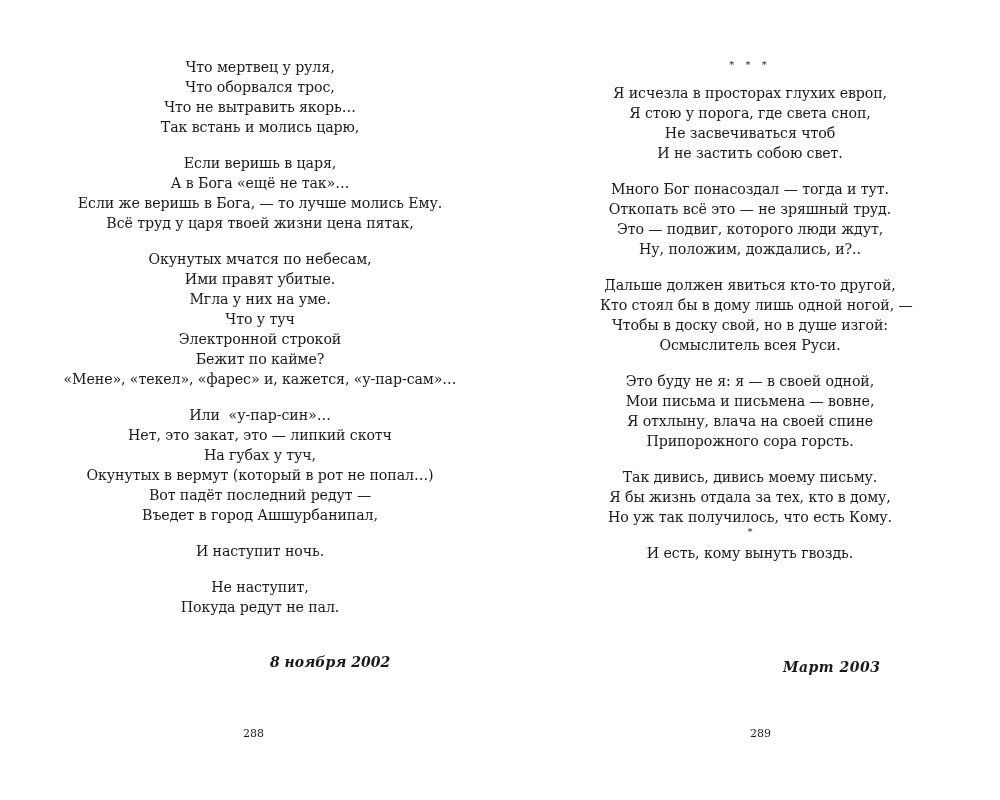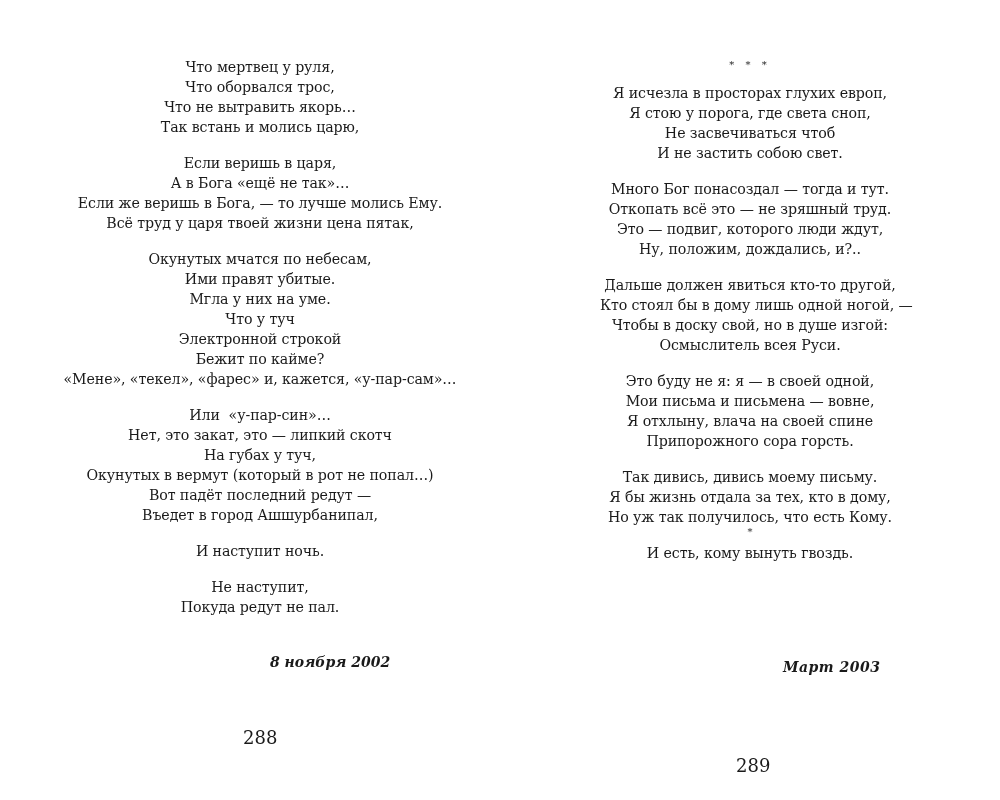--- a/index.html
+++ b/index.html
@@ -11,23 +11,23 @@
   .poem { position:absolute; text-align:center; font-size:14.2px; line-height:20px; letter-spacing:-0.1px; }
   .page.left .poem { left:60px; width:400px; top:57px; }
   .page.right .poem { left:100px; width:300px; top:55px; }
   .stanza { margin:0 0 16px 0; }
   .line { display:block; white-space:nowrap; }
   .stars { font-size:10px; letter-spacing:4px; line-height:20px; margin-bottom:8px; }
   .star-single { font-size:10px; line-height:18px; margin-top:-4px; margin-bottom:2px; }
   .date { position:absolute; font-style:italic; font-weight:bold; font-size:14px; }
   .page.left .date { left:270px; top:654px; }
   .page.right .date { left:283px; top:659px; letter-spacing:0.5px; }
-  .pagenum { position:absolute; top:727px; font-size:18px; font-family:"DejaVu Serif", serif; }
+  .pagenum { position:absolute; top:727px; font-size:11px; font-family:"DejaVu Serif", serif; }
   .page.left .pagenum { left:243px; }
-  .page.right .pagenum { left:236px;margin-top:28px; }
+  .page.right .pagenum { left:250px; }
   .gap-small { margin-bottom:0; }
 </style>
 </head>
 <body>
 
 <div class="page left">
   <div class="poem">
     <div class="stanza">
       <span class="line">Что мертвец у руля,</span>
       <span class="line">Что оборвался трос,</span>

